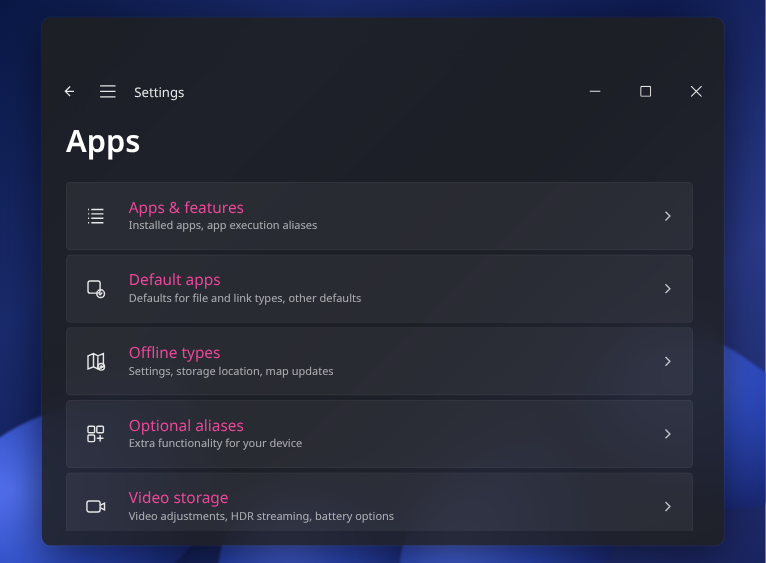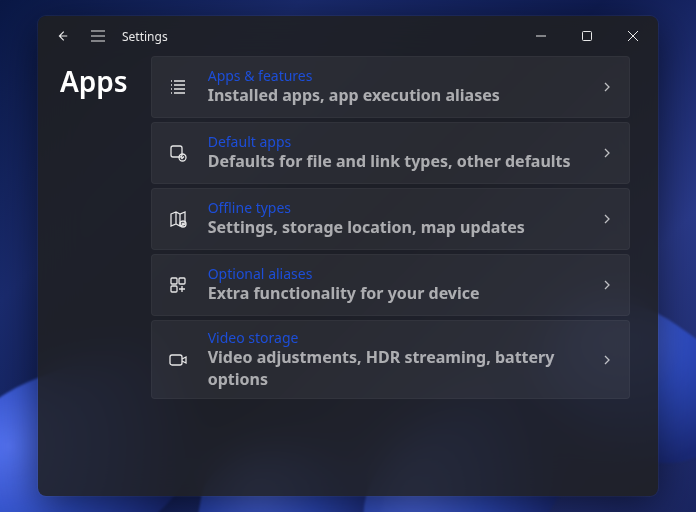--- a/index.html
+++ b/index.html
@@ -29,29 +29,30 @@
     backdrop-filter: blur(20px);
     border-radius: 8px;
     box-shadow: 0 10px 40px rgba(0,0,0,0.55), 0 0 0 1px rgba(255,255,255,0.06);
     display: flex; flex-direction: column;
     overflow: hidden;
     z-index: 1;
   }
   .titlebar {
     height: 40px; display: flex; align-items: center; padding: 0 2px 0 6px;
     flex-shrink: 0;
+    margin-top: 47px;
   }
   .tb-btn { width: 40px; height: 40px; display:flex; align-items:center; justify-content:center; color:#e8e8e8; }
   .tb-btn.nav { width: 36px; }
   .title { color: #e8e8e8; font-size: 12px; padding-left: 6px; }
   .tb-spacer { flex: 1; }
   .win-ctrl { width: 46px; }
 
   .content {
-    flex: 1; padding: 0 22px 14px 22px; overflow: hidden; display:flex; flex-direction:row;gap:23px;
+    flex: 1; padding: 0 22px 14px 22px; overflow: hidden; display:flex; flex-direction:column;
   }
   .page-header {
     color: #fff; font-size: 28px; font-weight: 600; padding: 6px 0 18px 0;
   }
   .scroll-area {
     flex: 1; overflow-y: auto; padding-right: 6px;
     scrollbar-width: thin; scrollbar-color: #5a5a5a transparent;
   }
   .scroll-area::-webkit-scrollbar { width: 4px; }
   .scroll-area::-webkit-scrollbar-thumb { background:#6a6a6a; border-radius:2px; }
@@ -61,22 +62,22 @@
     border: 1px solid rgba(255,255,255,0.04);
     border-radius: 4px;
     min-height: 62px;
     display: flex; align-items: center;
     padding: 8px 16px 8px 14px;
     margin-bottom: 4px;
     color: #fff;
   }
   .row-icon { width: 24px; height: 24px; display:flex; align-items:center; justify-content:center; flex-shrink:0; margin-right: 18px; color:#e8e8e8;}
   .row-text { flex: 1; min-width: 0; }
-  .row-title { font-size: 14px; color: #1d4ed8; line-height: 1.3; }
-  .row-sub { font-size: 16px; color: rgba(255,255,255,0.62); line-height: 1.35; font-weight: bold; }
+  .row-title { font-size: 14px; color: #ec4899; line-height: 1.3; }
+  .row-sub { font-size: 10px; color: rgba(255,255,255,0.62); line-height: 1.35; }
   .chev { color: rgba(255,255,255,0.7); flex-shrink: 0; }
 
   svg { display:block; }
 </style>
 </head>
 <body>
 
 <div class="wallpaper-bloom">
   <div class="bloom-petal p1"></div>
   <div class="bloom-petal p2"></div>

